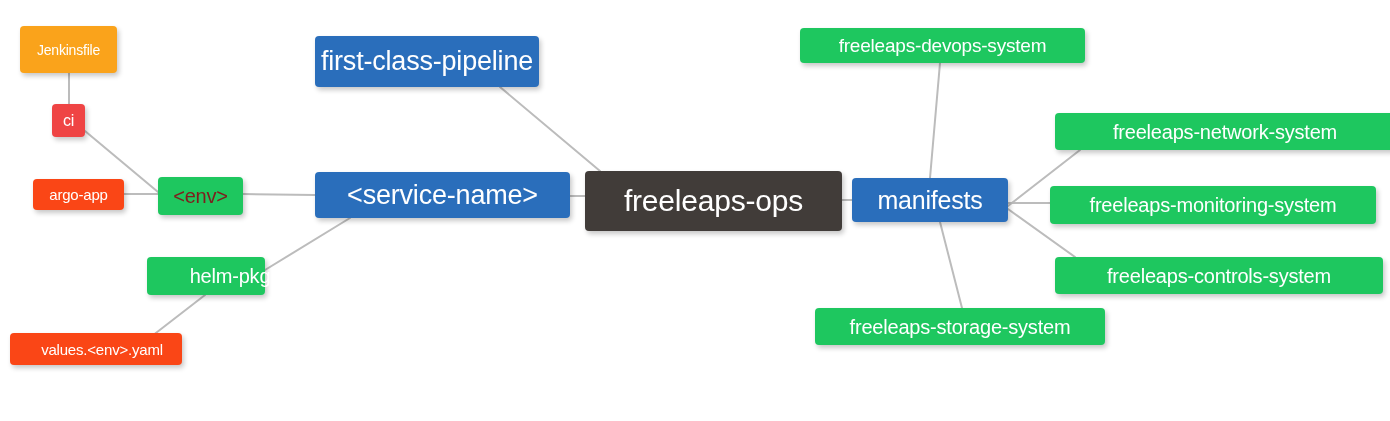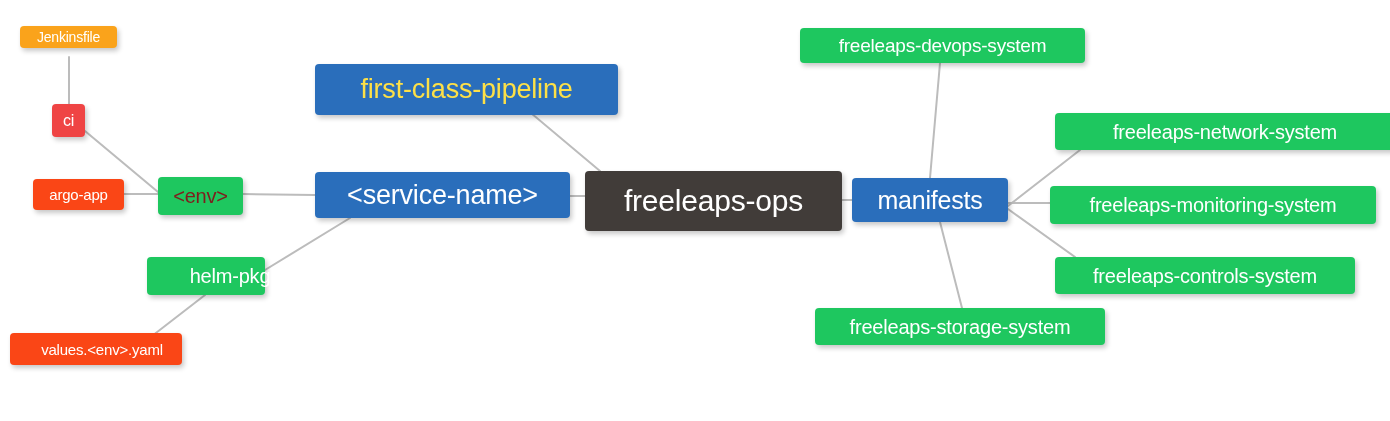--- a/index.html
+++ b/index.html
@@ -57,59 +57,59 @@
       <polyline points="500,87 600,171" fill="none" stroke="#bcbcbc" stroke-width="2" stroke-linecap="round"></polyline>
       <polyline points="570,196 585,196" fill="none" stroke="#bcbcbc" stroke-width="2" stroke-linecap="round"></polyline>
       <polyline points="842,200 852,200" fill="none" stroke="#bcbcbc" stroke-width="2" stroke-linecap="round"></polyline>
       <polyline points="930,178 940,63" fill="none" stroke="#bcbcbc" stroke-width="2" stroke-linecap="round"></polyline>
       <polyline points="1008,206 1080,150" fill="none" stroke="#bcbcbc" stroke-width="2" stroke-linecap="round"></polyline>
       <polyline points="1008,203 1050,203" fill="none" stroke="#bcbcbc" stroke-width="2" stroke-linecap="round"></polyline>
       <polyline points="1008,209 1075,257" fill="none" stroke="#bcbcbc" stroke-width="2" stroke-linecap="round"></polyline>
       <polyline points="940,222 962,308" fill="none" stroke="#bcbcbc" stroke-width="2" stroke-linecap="round"></polyline>
     </svg>
   <div id="node-layer">
-      <div class="node" style="left: 20px; top: 26px; width: 97px; height: 22px; background: rgb(250, 163, 27); font-size: 14px; color: rgb(255, 255, 255);">
+      <div class="node" style="left: 20px; top: 26px; width: 97px; height: 47px; background: rgb(250, 163, 27); font-size: 14px; color: rgb(255, 255, 255);">
         <span>Jenkinsfile</span>
       </div>
       <div class="node" style="left: 52px; top: 104px; width: 33px; height: 33px; background: #ef4444; font-size: 16px; color: rgb(255, 255, 255);">
         <span>ci</span>
       </div>
       <div class="node" style="left: 33px; top: 179px; width: 91px; height: 31px; background: rgb(250, 70, 22); font-size: 15px; color: rgb(255, 255, 255);">
         <span>argo-app</span>
       </div>
       <div class="node" style="left: 158px; top: 177px; width: 85px; height: 38px; background: rgb(30, 199, 95); font-size: 20px; color: #7f1d1d;">
         <span>&lt;env&gt;</span>
       </div>
       <div class="node" style="left: 147px; top: 257px; width: 118px; height: 38px; background: rgb(30, 199, 95); font-size: 20px; color: rgb(255, 255, 255); padding-left: 48px;">
         <span>helm-pkg</span>
       </div>
       <div class="node" style="left: 10px; top: 333px; width: 172px; height: 32px; background: rgb(250, 70, 22); font-size: 15px; color: rgb(255, 255, 255); padding-left: 12px;">
         <span>values.&lt;env&gt;.yaml</span>
       </div>
-      <div class="node" style="left: 315px; top: 36px; width: 303px; height: 51px; background: rgb(42, 110, 187); font-size: 27px; color: #fde047; margin-top: 28px;">
+      <div class="node" style="left: 315px; top: 36px; width: 224px; height: 51px; background: rgb(42, 110, 187); font-size: 27px; color: #ffffff;">
         <span>first-class-pipeline</span>
       </div>
       <div class="node" style="left: 315px; top: 172px; width: 255px; height: 46px; background: rgb(42, 110, 187); font-size: 27px; color: rgb(255, 255, 255);">
         <span>&lt;service-name&gt;</span>
       </div>
       <div class="node" style="left: 585px; top: 171px; width: 257px; height: 60px; background: rgb(65, 60, 57); font-size: 30px; color: rgb(255, 255, 255);">
         <span>freeleaps-ops</span>
       </div>
       <div class="node" style="left: 852px; top: 178px; width: 156px; height: 44px; background: rgb(42, 110, 187); font-size: 25px; color: rgb(255, 255, 255);">
         <span>manifests</span>
       </div>
       <div class="node" style="left: 800px; top: 28px; width: 285px; height: 35px; background: rgb(30, 199, 95); font-size: 19px; color: rgb(255, 255, 255);">
         <span>freeleaps-devops-system</span>
       </div>
       <div class="node" style="left: 1055px; top: 113px; width: 340px; height: 37px; background: rgb(30, 199, 95); font-size: 20px; color: rgb(255, 255, 255);">
         <span>freeleaps-network-system</span>
       </div>
       <div class="node" style="left: 1050px; top: 186px; width: 326px; height: 38px; background: rgb(30, 199, 95); font-size: 20px; color: rgb(255, 255, 255); text-align: right;">
         <span>freeleaps-monitoring-system</span>
       </div>
-      <div class="node" style="left: 1055px; top: 257px; width: 300px; height: 37px; background: rgb(30, 199, 95); font-size: 20px; color: rgb(255, 255, 255);">
+      <div class="node" style="left: 1055px; top: 257px; width: 328px; height: 37px; background: rgb(30, 199, 95); font-size: 20px; color: rgb(255, 255, 255);">
         <span>freeleaps-controls-system</span>
       </div>
       <div class="node" style="left: 815px; top: 308px; width: 290px; height: 37px; background: rgb(30, 199, 95); font-size: 20px; color: rgb(255, 255, 255);">
         <span>freeleaps-storage-system</span>
       </div>
     </div>
 </div>
 
 </body></html>

